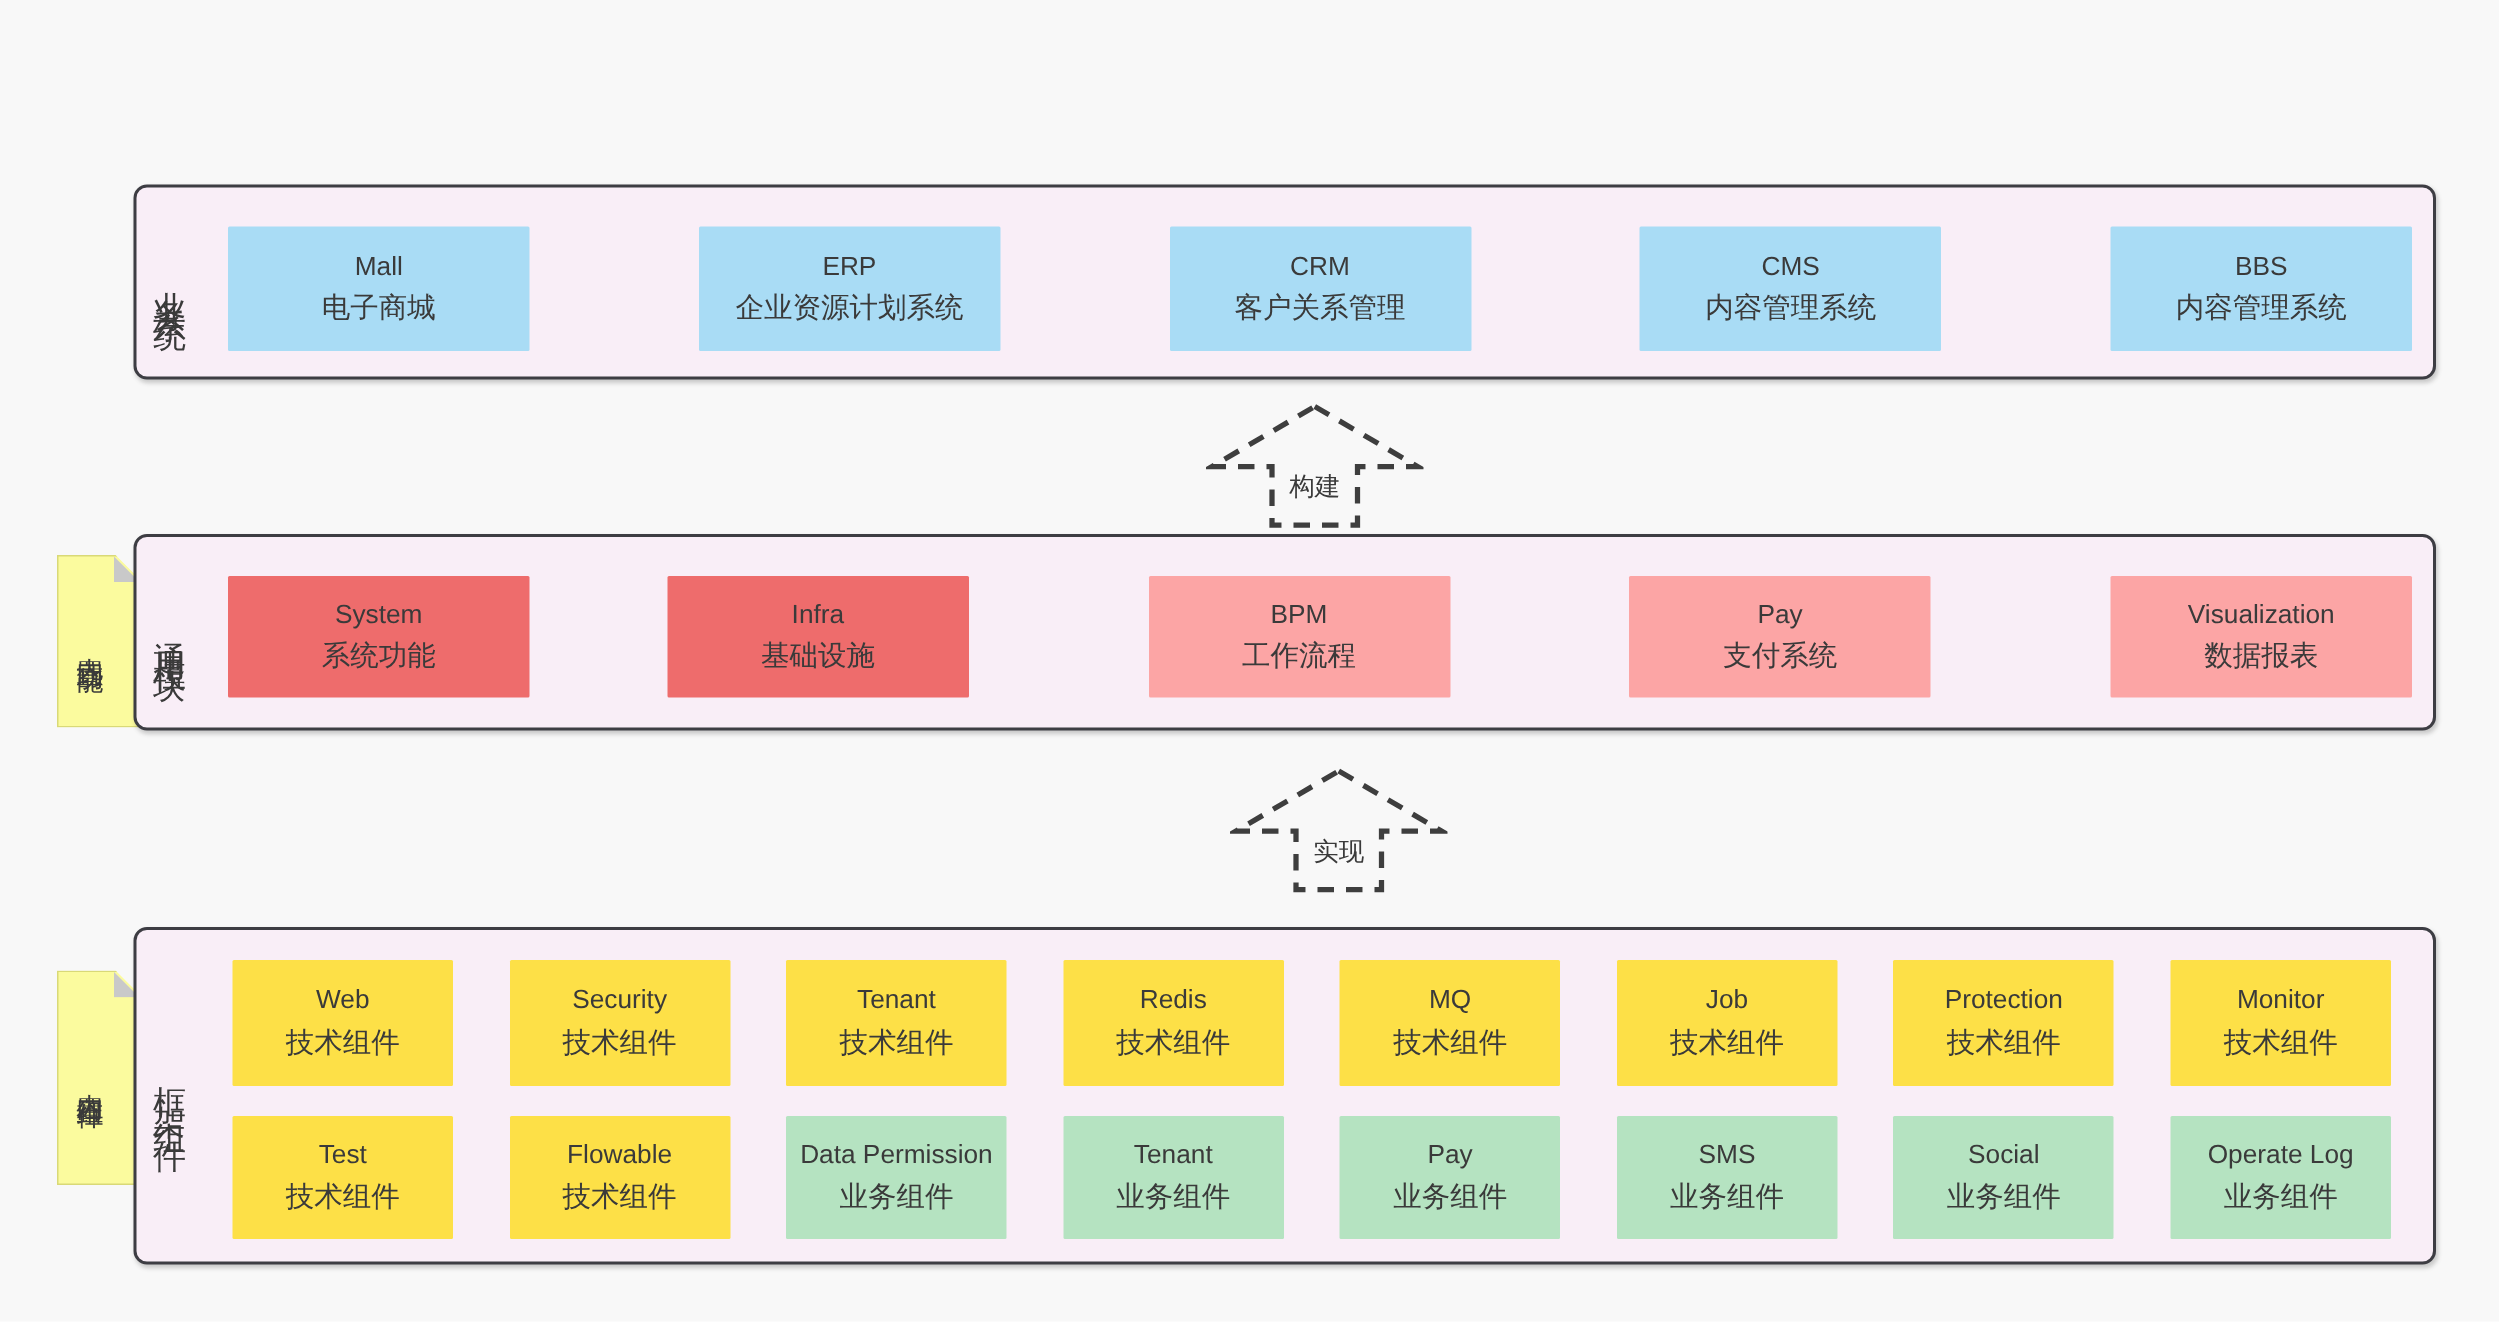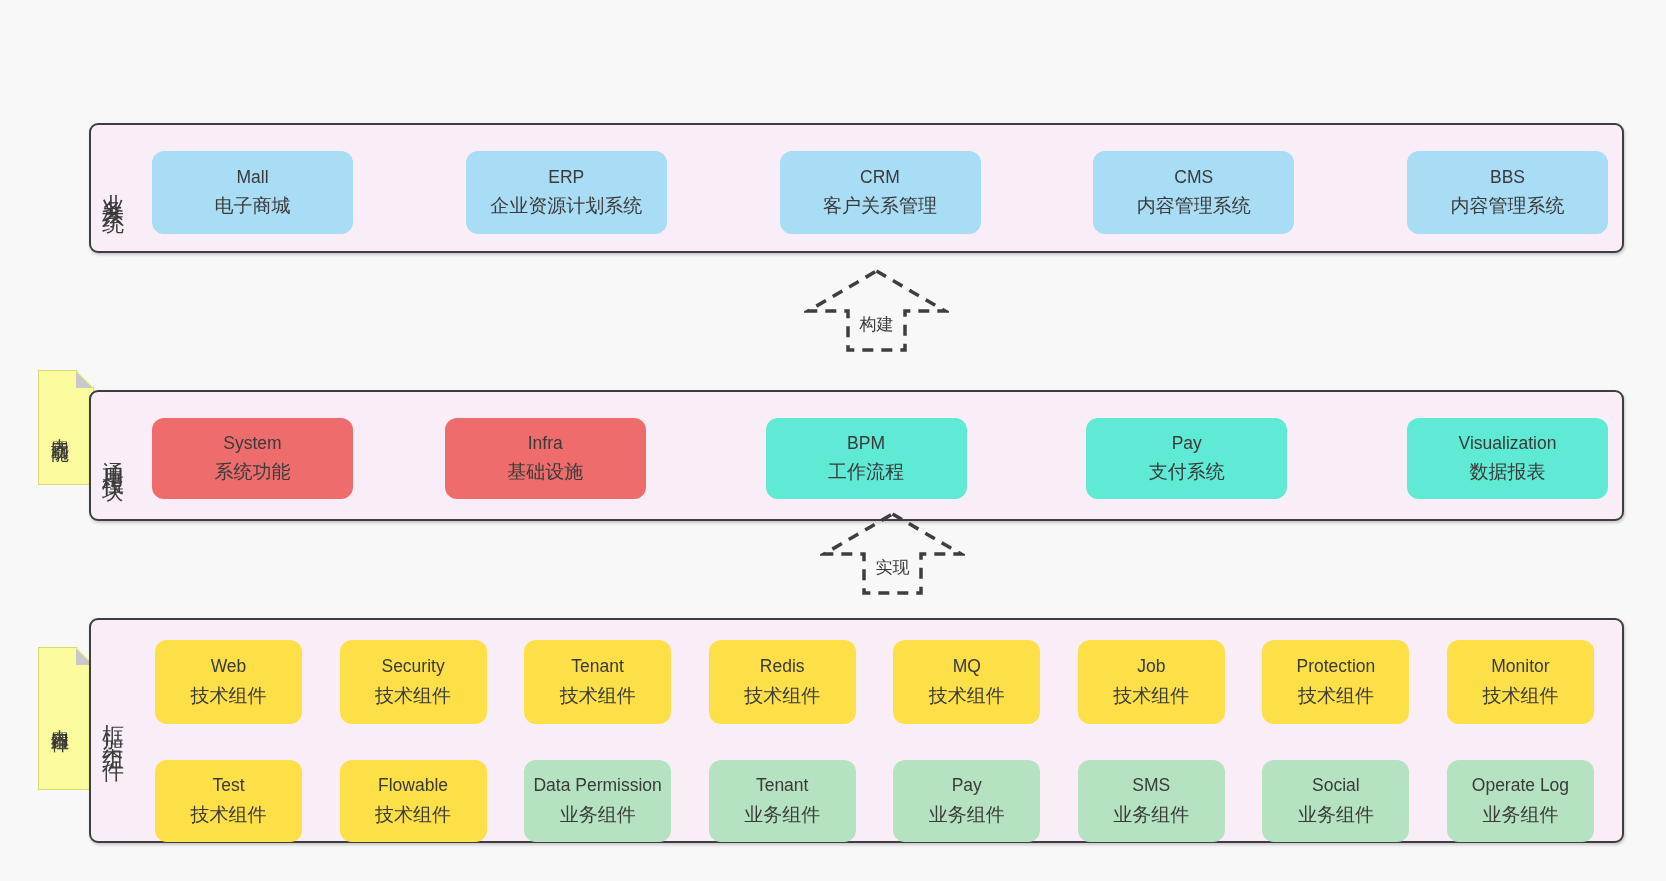--- a/index.html
+++ b/index.html
@@ -10,49 +10,49 @@
     color:#3a3a3a;
   }
   .section{
     position:absolute;left:89px;width:1535px;
     background:#f9eef7;
     border:2px solid #3d3d43;border-radius:9px;
     box-shadow:1px 2px 3px rgba(60,60,60,.25);
     z-index:1;box-sizing:border-box;
   }
   #sec-business{top:123px;height:130px;}
-  #sec-modules{top:390px;height:131px;}
+  #sec-modules{top:356px;height:131px;}
   #sec-framework{top:618px;height:225px;}
   .v-label{
     position:absolute;left:11px;top:50%;transform:translateY(-50%);
     writing-mode:vertical-rl;text-orientation:upright;
     font-size:22px;letter-spacing:6px;line-height:1;color:#3a3a3a;
     white-space:nowrap;
   }
   #sec-framework .v-label{letter-spacing:12px;}
   .box-row{
     position:absolute;left:61px;right:14px;
     display:flex;justify-content:space-between;
   }
   #sec-business .box-row{top:26px;height:83px;}
   #sec-modules .box-row{top:26px;height:81px;}
   #sec-framework .box-row{left:64px;right:28px;}
   #sec-framework .row-1{top:20px;height:84px;}
-  #sec-framework .row-2{top:140px;height:82px;}
+  #sec-framework .row-2{top:124px;height:82px;}
   .box{
-    width:201px;border-radius:12px;
+    width:201px;border-radius:1px;
     display:flex;flex-direction:column;align-items:center;justify-content:center;
     text-align:center;box-sizing:border-box;padding:2px 8px;
   }
   #sec-framework .box{width:147px;}
   .box .name{font-size:17.5px;line-height:1.35;}
   .box .desc{font-size:19px;line-height:1.35;margin-top:4px;}
   .blue{background:#a9dcf5;}
   .red{background:#ee6c6c;}
-  .pink{background:#5eead4;margin-left:28px;}
+  .pink{background:#fca5a5;margin-left:28px;}
   .green{background:#fde047;}
   .lightgreen{background:#b5e3c1;}
   .note{
     position:absolute;left:38px;width:56px;z-index:0;
     background:#fbfb9e;border:1px solid #d9d977;box-sizing:border-box;
     clip-path:polygon(0 0,calc(100% - 17px) 0,100% 17px,100% 100%,0 100%);
     display:flex;align-items:center;justify-content:flex-start;
   }
   #note-features{top:370px;height:115px;}
   #note-components{top:647px;height:143px;}

